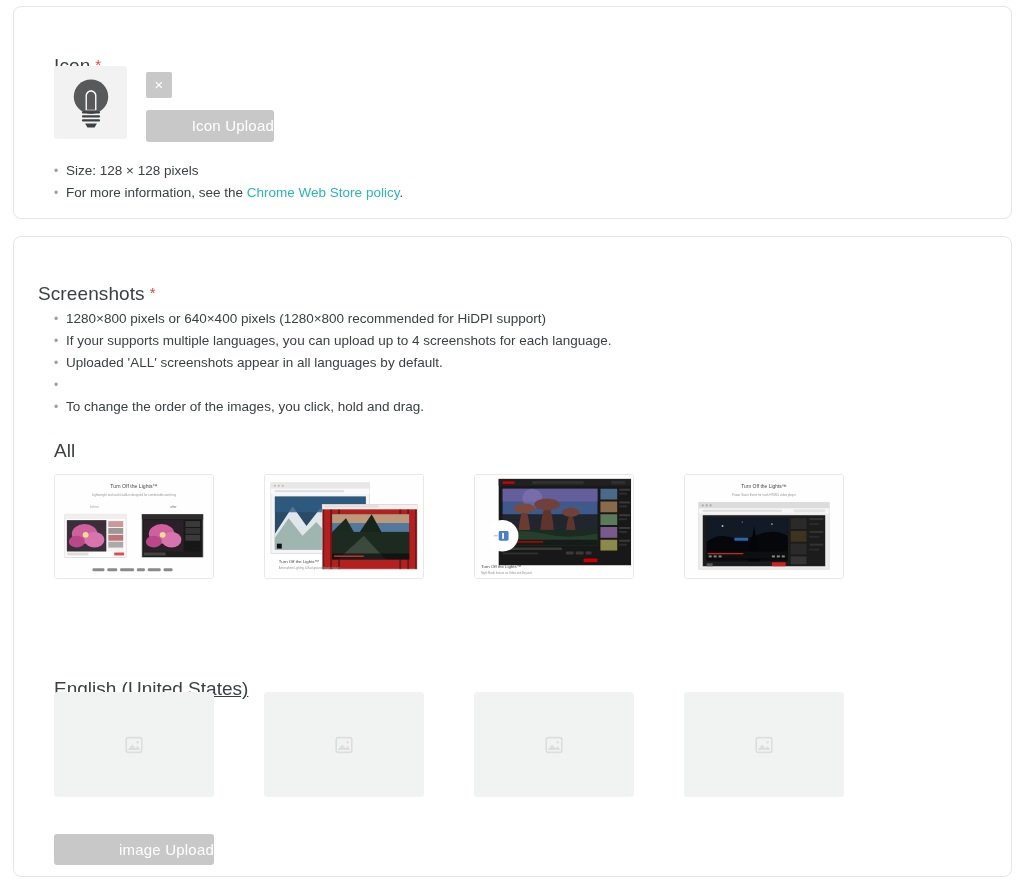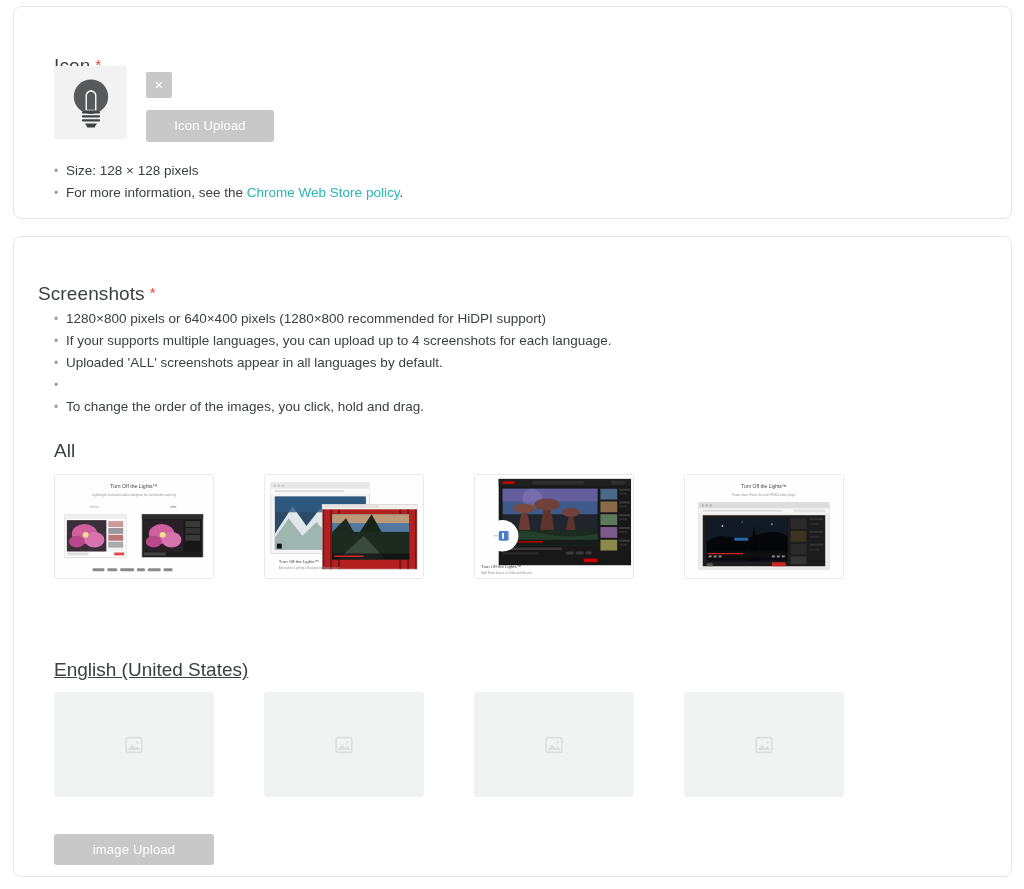--- a/index.html
+++ b/index.html
@@ -86,22 +86,22 @@
     padding: 0;
     font-family: "Liberation Sans", sans-serif;
   }
 
   .upload-btn {
     position: absolute;
     background: #c8c8c8;
     border: none;
     border-radius: 3px;
     color: #ffffff;
-    font-size: 13px;
-    text-align: center;
+    font-size: 15px;
+    text-align: right;
     cursor: pointer;
     font-family: "Liberation Sans", sans-serif;
     letter-spacing: .2px;
     padding: 0;
   }
   #icon-upload-btn {
     left: 132px;
     top: 103px;
     width: 128px;
     height: 32px;
@@ -445,21 +445,21 @@
           <rect x="126" y="70" width="14" height="2" fill="#333"></rect>
           <rect x="126" y="75" width="10" height="2" fill="#2b2b2b"></rect>
           <rect x="22" y="90" width="6" height="3" fill="#555"></rect>
           <rect x="88" y="89" width="14" height="4" fill="#cc2222" rx="1"></rect>
         </svg>
       </div>
     </div>
 
     <button class="upload-btn image-upload-btn" id="image-upload-all">image Upload</button>
 
-    <div class="group-label" style="top:422px;text-decoration:underline;">English (United States)</div>
+    <div class="group-label" style="top:441px;text-decoration:underline;">English (United States)</div>
 
     <div class="thumb-row" style="top:455px;">
       <div class="thumb empty">
         <svg class="placeholder-ico" viewBox="0 0 24 24">
           <rect x="3.5" y="4" width="17" height="16" rx="2" fill="none" stroke="#cdcdcd" stroke-width="1.8"></rect>
           <circle cx="16" cy="9" r="1.3" fill="#cdcdcd"></circle>
           <path d="M5 17.5 L10 11.5 L13.5 15.5 L16 13 L19 17.5 Z" fill="#cdcdcd"></path>
         </svg>
       </div>
       <div class="thumb empty">

